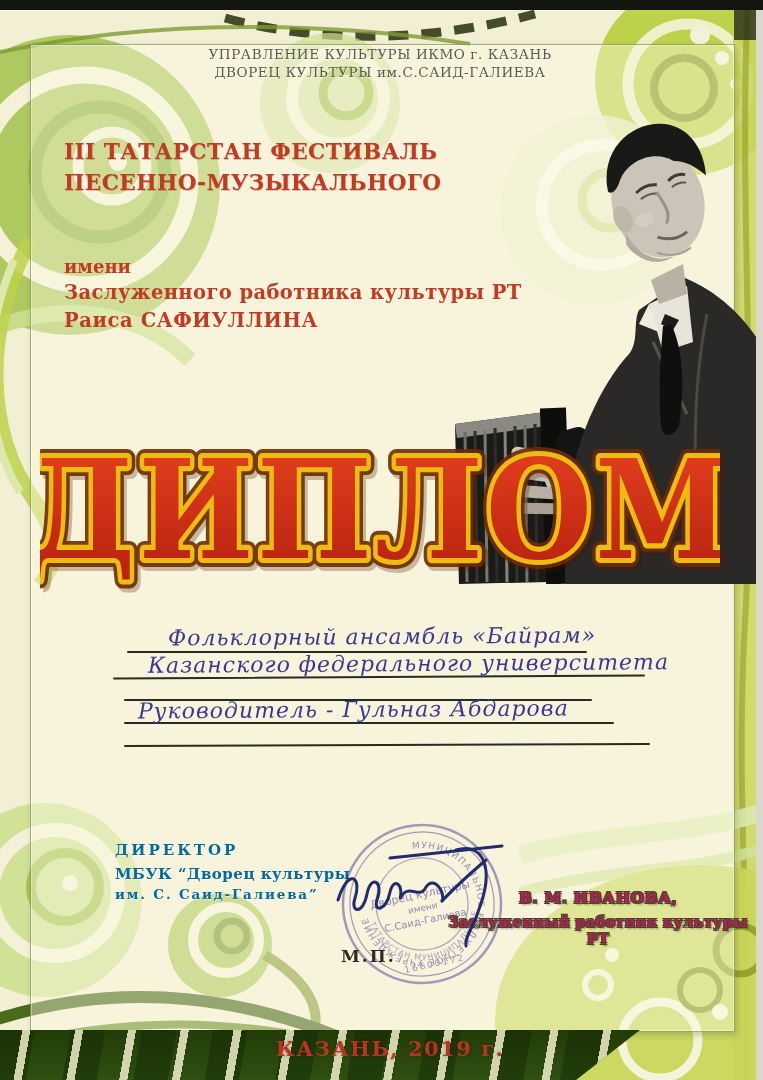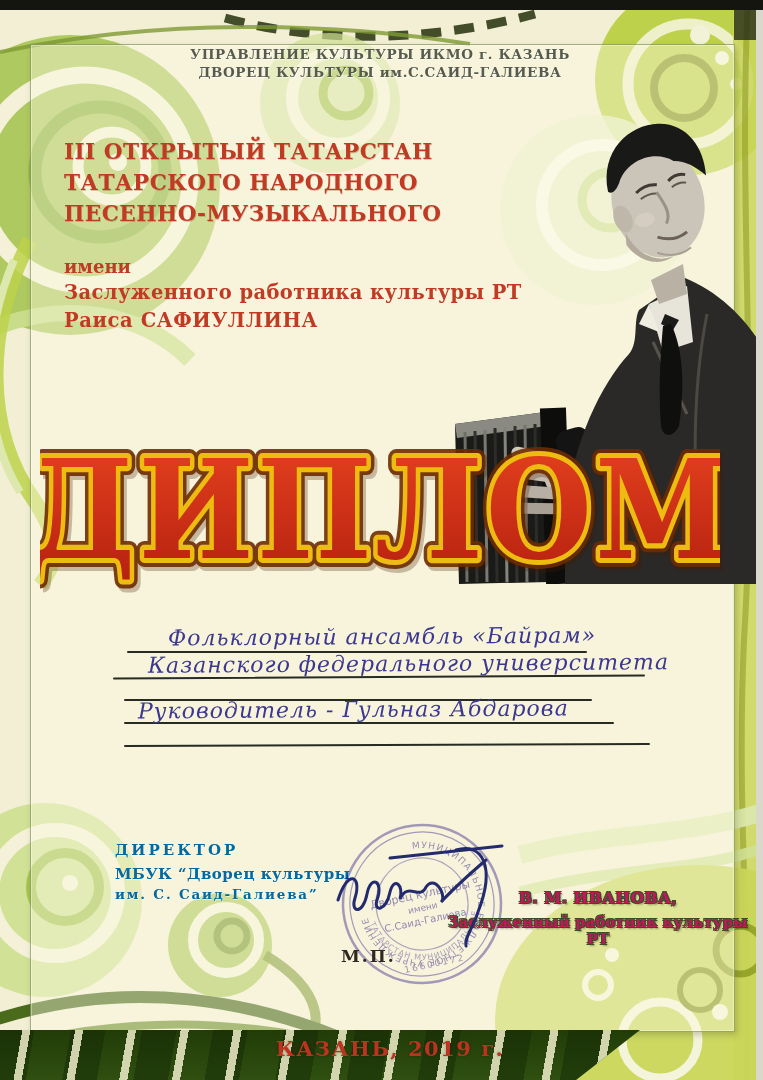--- a/index.html
+++ b/index.html
@@ -14,21 +14,21 @@
   .scan-right{position:absolute;right:0;top:0;width:7px;height:1080px;background:#d9d8ca;z-index:39;}
   .scan-corner{position:absolute;right:7px;top:10px;width:22px;height:30px;background:rgba(28,32,20,.75);z-index:39;}
   .panel{
     position:absolute;left:30px;top:44px;width:705px;height:988px;z-index:2;
     background:rgba(252,250,228,.42);
     border:1.5px solid rgba(96,116,44,.55);
     box-shadow:0 0 0 1px rgba(255,255,255,.35) inset, 2px 3px 6px rgba(60,70,30,.25);
   }
   .org-header{
     position:absolute;left:140px;top:45px;width:480px;z-index:10;text-align:center;
-    color:#565b4d;font-weight:bold;font-size:13.5px;line-height:18px;letter-spacing:.6px;
+    color:#565b4d;font-weight:normal;font-size:13.5px;line-height:18px;letter-spacing:.6px;
     text-shadow:.5px .5px 0 rgba(255,255,255,.6);
   }
   .fest{
     position:absolute;left:64px;top:136px;z-index:10;color:#c03a24;font-weight:bold;
     font-size:21.5px;line-height:31px;letter-spacing:.5px;
     text-shadow:.6px .8px 0 rgba(130,40,15,.25);
   }
   .named-after{position:absolute;left:64px;top:256px;z-index:10;color:#c03a24;font-weight:bold;font-size:18px;}
   .honoree-title{position:absolute;left:64px;top:281px;z-index:10;color:#c03a24;font-weight:bold;font-size:19.5px;letter-spacing:.4px;}
   .honoree-name{position:absolute;left:64px;top:309px;z-index:10;color:#c03a24;font-weight:bold;font-size:19.5px;letter-spacing:.6px;}
@@ -146,22 +146,21 @@
   </svg>
 
   <div class="panel"></div>
 
   <div class="org-header">
     <div>УПРАВЛЕНИЕ КУЛЬТУРЫ ИКМО г. КАЗАНЬ</div>
     <div>ДВОРЕЦ КУЛЬТУРЫ им.С.САИД-ГАЛИЕВА</div>
   </div>
 
   <div class="fest">
-    <div>III ОТКРЫТЫЙ ТАТАРСТАН</div>
-    <div>ТАТАРСКОГО НАРОДНОГО</div>
+    <div>III ТАТАРСТАН ФЕСТИВАЛЬ</div>
     <div>ПЕСЕННО-МУЗЫКАЛЬНОГО</div>
   </div>
   <div class="named-after">имени</div>
   <div class="honoree-title">Заслуженного работника культуры РТ</div>
   <div class="honoree-name">Раиса САФИУЛЛИНА</div>
 
   <svg class="photo" width="310" height="500" viewBox="0 0 310 500">
 
     <polygon points="2,340 92,328 96,498 6,500" fill="#1a1a18"></polygon>
     <polygon points="2,340 92,328 94,342 4,354" fill="#8a8a82"></polygon>

